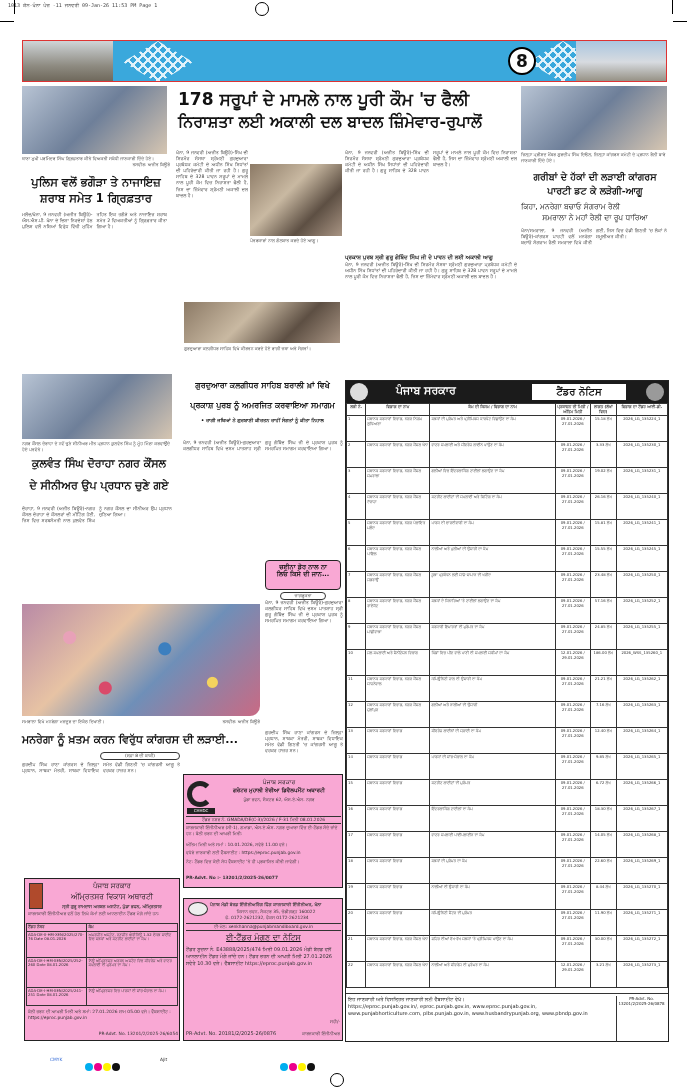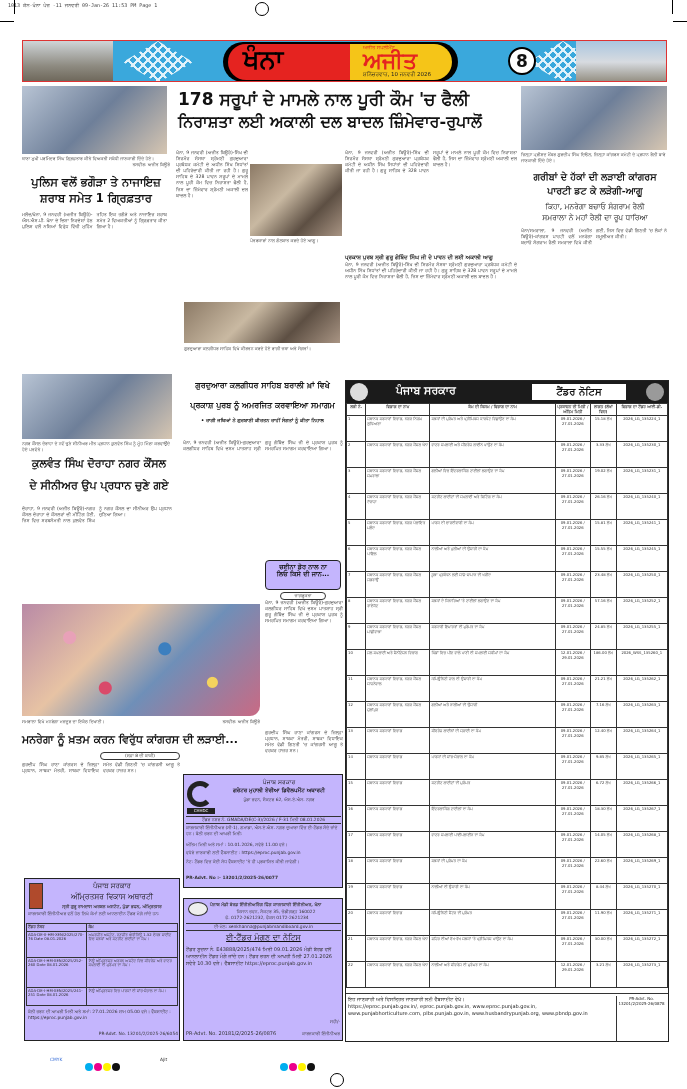--- a/index.html
+++ b/index.html
@@ -39,47 +39,39 @@
   .tender{left:345px;top:380px;width:324px;height:662px;border:1px solid #222;background:#fff}
   .t-head{left:0;top:0;width:322px;height:22px;background:#1b1b1b}
   .t-title{left:50px;top:3px;font-size:11px;font-weight:bold;color:#fff}
   .t-notice{left:186px;top:3px;width:94px;height:16px;background:#fff;font-size:10px;font-weight:bold;text-align:center;line-height:16px}
   .emb{top:2px;width:18px;height:18px;border-radius:50%;background:#ddd}
   table.tt{position:absolute;left:0;top:22px;width:322px;border-collapse:collapse;font-size:3.8px;line-height:4.6px;color:#333}
   table.tt th,table.tt td{border:1px solid #333;padding:1px;vertical-align:top}
   table.tt th{font-weight:bold;font-size:4px;text-align:center}
   .t-foot{font-size:5px;line-height:7px;color:#222}
   
-  .box{border:1.5px solid #222;background:#c4b5fd}
+  .box{border:1.5px solid #222;background:#f9a8d4}
   .adtitle{font-weight:bold;text-align:center;color:#111}
   .cmyk{width:8px;height:8px;border-radius:50%;display:inline-block;margin-right:1px}
   .reg{width:14px;height:14px;border:1px solid #000;border-radius:50%}
 </style>
 </head>
 <body>
 
 <div class="abs slug">1013 ਕੋਨ-ਖੰਨਾ ਪੇਜ਼ -11 ਜਨਵਰੀ  09-Jan-26  11:53 PM  Page 1</div>
 <div class="abs crop" style="left:0;top:21px;width:14px;height:1px"></div>
 <div class="abs crop" style="right:0;top:21px;width:14px;height:1px"></div>
 <div class="abs crop" style="left:14px;top:0;width:1px;height:14px"></div>
 <div class="abs crop" style="right:14px;top:0;width:1px;height:14px"></div>
 <div class="abs reg" style="left:255px;top:2px"></div>
 
 <div class="abs mast">
   <div class="abs photo" style="left:0"></div>
   <div class="abs diamonds" style="left:100px"></div>
   <div class="abs diamonds" style="left:505px"></div>
-  <div class="abs pill">
-    <div class="abs red"></div>
-    <div class="abs yel"></div>
-    <div class="abs khanna">ਖੰਨਾ</div>
-    <div class="abs ajit-sup">ਅਜੀਤ ਸਪਲੀਮੈਂਟ</div>
-    <div class="abs ajit">ਅਜੀਤ</div>
-    <div class="abs mast-date">ਸ਼ਨਿੱਚਰਵਾਰ, 10 ਜਨਵਰੀ 2026</div>
-  </div>
   <div class="abs pageno">8</div>
   <div class="abs photo r"></div>
 </div>
 
 <div class="abs img blue" style="left:22px;top:86px;width:145px;height:68px"></div>
 <div class="abs cap" style="left:22px;top:156px;width:145px">ਥਾਣਾ ਮੁਖੀ ਪਰਮਿੰਦਰ ਸਿੰਘ ਗ੍ਰਿਫ਼ਤਾਰ ਕੀਤੇ ਵਿਅਕਤੀ ਸਬੰਧੀ ਜਾਣਕਾਰੀ ਦਿੰਦੇ ਹੋਏ।</div>
 <div class="abs cap" style="left:120px;top:162px;width:50px;text-align:right">ਤਸਵੀਰ: ਅਜੀਤ ਬਿਊਰੋ</div>
 <div class="abs hl" style="left:22px;top:176px;width:148px;font-size:11.5px;text-align:center">ਪੁਲਿਸ ਵਲੋਂ ਭਗੌੜਾ ਤੇ ਨਾਜਾਇਜ਼</div>
 <div class="abs hl" style="left:22px;top:192px;width:148px;font-size:11.5px;text-align:center">ਸ਼ਰਾਬ ਸਮੇਤ 1 ਗ੍ਰਿਫ਼ਤਾਰ</div>
 <div class="abs txt" style="left:22px;top:212px;width:145px;height:92px;column-count:2;column-gap:4px">ਮਲੌਦ/ਖੰਨਾ, 9 ਜਨਵਰੀ (ਅਜੀਤ ਬਿਊਰੋ)-ਐਸ.ਐਸ.ਪੀ. ਖੰਨਾ ਦੇ ਦਿਸ਼ਾ ਨਿਰਦੇਸ਼ਾਂ ਹੇਠ ਪੁਲਿਸ ਵਲੋਂ ਨਸ਼ਿਆਂ ਵਿਰੁੱਧ ਵਿੱਢੀ ਮੁਹਿੰਮ ਤਹਿਤ ਇਕ ਭਗੌੜੇ ਅਤੇ ਨਾਜਾਇਜ਼ ਸ਼ਰਾਬ ਸਮੇਤ 2 ਵਿਅਕਤੀਆਂ ਨੂੰ ਗ੍ਰਿਫ਼ਤਾਰ ਕੀਤਾ ਗਿਆ ਹੈ।</div>
@@ -90,21 +82,21 @@
 <div class="abs img" style="left:250px;top:164px;width:92px;height:72px"></div>
 <div class="abs cap" style="left:250px;top:238px;width:92px">ਪੱਤਰਕਾਰਾਂ ਨਾਲ ਗੱਲਬਾਤ ਕਰਦੇ ਹੋਏ ਆਗੂ।</div>
 <div class="abs txt" style="left:345px;top:150px;width:172px;height:100px;column-count:2;column-gap:4px">ਖੰਨਾ, 9 ਜਨਵਰੀ (ਅਜੀਤ ਬਿਊਰੋ)-ਸਿੱਖ ਦੀ ਸਿਰਮੌਰ ਸੰਸਥਾ ਸ਼੍ਰੋਮਣੀ ਗੁਰਦੁਆਰਾ ਪ੍ਰਬੰਧਕ ਕਮੇਟੀ ਦੇ ਅਧੀਨ ਸਿੱਖ ਸਿਧਾਂਤਾਂ ਦੀ ਪਹਿਰੇਦਾਰੀ ਕੀਤੀ ਜਾ ਰਹੀ ਹੈ। ਗੁਰੂ ਸਾਹਿਬ ਦੇ 328 ਪਾਵਨ ਸਰੂਪਾਂ ਦੇ ਮਾਮਲੇ ਨਾਲ ਪੂਰੀ ਕੌਮ ਵਿਚ ਨਿਰਾਸ਼ਤਾ ਫੈਲੀ ਹੈ, ਜਿਸ ਦਾ ਜ਼ਿੰਮੇਵਾਰ ਸ਼੍ਰੋਮਣੀ ਅਕਾਲੀ ਦਲ ਬਾਦਲ ਹੈ।</div>
 <div class="abs hl" style="left:345px;top:254px;width:172px;font-size:5.5px">ਪ੍ਰਕਾਸ਼ ਪੁਰਬ ਸ੍ਰੀ ਗੁਰੂ ਗੋਬਿੰਦ ਸਿੰਘ ਜੀ ਦੇ ਪਾਵਨ ਦੀ ਲਈ ਅਕਾਲੀ ਆਗੂ</div>
 <div class="abs txt" style="left:345px;top:262px;width:172px;height:45px">ਖੰਨਾ, 9 ਜਨਵਰੀ (ਅਜੀਤ ਬਿਊਰੋ)-ਸਿੱਖ ਦੀ ਸਿਰਮੌਰ ਸੰਸਥਾ ਸ਼੍ਰੋਮਣੀ ਗੁਰਦੁਆਰਾ ਪ੍ਰਬੰਧਕ ਕਮੇਟੀ ਦੇ ਅਧੀਨ ਸਿੱਖ ਸਿਧਾਂਤਾਂ ਦੀ ਪਹਿਰੇਦਾਰੀ ਕੀਤੀ ਜਾ ਰਹੀ ਹੈ। ਗੁਰੂ ਸਾਹਿਬ ਦੇ 328 ਪਾਵਨ ਸਰੂਪਾਂ ਦੇ ਮਾਮਲੇ ਨਾਲ ਪੂਰੀ ਕੌਮ ਵਿਚ ਨਿਰਾਸ਼ਤਾ ਫੈਲੀ ਹੈ, ਜਿਸ ਦਾ ਜ਼ਿੰਮੇਵਾਰ ਸ਼੍ਰੋਮਣੀ ਅਕਾਲੀ ਦਲ ਬਾਦਲ ਹੈ।</div>
 
 <div class="abs img blue" style="left:521px;top:86px;width:146px;height:64px"></div>
 <div class="abs cap" style="left:521px;top:152px;width:146px">ਜ਼ਿਲ੍ਹਾ ਪ੍ਰੀਸ਼ਦ ਮੈਂਬਰ ਗੁਰਦੀਪ ਸਿੰਘ ਦਿਓਲ, ਜ਼ਿਲ੍ਹਾ ਕਾਂਗਰਸ ਕਮੇਟੀ ਦੇ ਪ੍ਰਧਾਨ ਰੈਲੀ ਬਾਰੇ ਜਾਣਕਾਰੀ ਦਿੰਦੇ ਹੋਏ।</div>
 <div class="abs hl" style="left:521px;top:172px;width:148px;font-size:9.5px;text-align:center">ਗਰੀਬਾਂ ਦੇ ਹੱਕਾਂ ਦੀ ਲੜਾਈ ਕਾਂਗਰਸ</div>
 <div class="abs hl" style="left:521px;top:186px;width:148px;font-size:9.5px;text-align:center">ਪਾਰਟੀ ਡਟ ਕੇ ਲੜੇਗੀ-ਆਗੂ</div>
-<div class="abs hl" style="left:521px;top:203px;width:148px;font-size:7.5px;text-align:center;font-weight:normal">ਕਿਹਾ, ਮਨਰੇਗਾ ਬਚਾਓ ਸੰਗਰਾਮ ਰੈਲੀ</div>
+<div class="abs hl" style="left:521px;top:203px;width:148px;font-size:7.5px;text-align:left;font-weight:normal">ਕਿਹਾ, ਮਨਰੇਗਾ ਬਚਾਓ ਸੰਗਰਾਮ ਰੈਲੀ</div>
 <div class="abs hl" style="left:521px;top:214px;width:148px;font-size:7.5px;text-align:center;font-weight:normal">ਸਮਰਾਲਾ ਨੇ ਮਹਾਂ ਰੈਲੀ ਦਾ ਰੂਪ ਧਾਰਿਆ</div>
 <div class="abs txt" style="left:521px;top:228px;width:146px;height:78px;column-count:2;column-gap:4px">ਖੰਨਾ/ਸਮਰਾਲਾ, 9 ਜਨਵਰੀ (ਅਜੀਤ ਬਿਊਰੋ)-ਕਾਂਗਰਸ ਪਾਰਟੀ ਵਲੋਂ ਮਨਰੇਗਾ ਬਚਾਓ ਸੰਗਰਾਮ ਰੈਲੀ ਸਮਰਾਲਾ ਵਿਖੇ ਕੀਤੀ ਗਈ, ਜਿਸ ਵਿਚ ਵੱਡੀ ਗਿਣਤੀ 'ਚ ਲੋਕਾਂ ਨੇ ਸ਼ਮੂਲੀਅਤ ਕੀਤੀ।</div>
 
 <div class="abs img" style="left:184px;top:302px;width:156px;height:41px"></div>
 <div class="abs cap" style="left:184px;top:346px;width:156px">ਗੁਰਦੁਆਰਾ ਕਲਗੀਧਰ ਸਾਹਿਬ ਵਿਖੇ ਕੀਰਤਨ ਕਰਦੇ ਹੋਏ ਰਾਗੀ ਜਥਾ ਅਤੇ ਸੰਗਤਾਂ।</div>
 <div class="abs hl" style="left:180px;top:381px;width:165px;font-size:8px;text-align:center">ਗੁਰਦੁਆਰਾ ਕਲਗੀਧਰ ਸਾਹਿਬ ਬਰਾਲੀ ਖ਼ਾਂ ਵਿਖੇ</div>
 <div class="abs hl" style="left:180px;top:401px;width:165px;font-size:8px;text-align:center">ਪ੍ਰਕਾਸ਼ ਪੁਰਬ ਨੂੰ ਅਮਰਜਿਤ ਕਰਵਾਇਆ ਸਮਾਗਮ</div>
 <div class="abs hl" style="left:180px;top:418px;width:165px;font-size:5px;text-align:center">• ਰਾਗੀ ਜਥਿਆਂ ਨੇ ਗੁਰਬਾਣੀ ਕੀਰਤਨ ਰਾਹੀਂ ਸੰਗਤਾਂ ਨੂੰ ਕੀਤਾ ਨਿਹਾਲ</div>
 
 <div class="abs img blue" style="left:22px;top:374px;width:150px;height:65px"></div>

